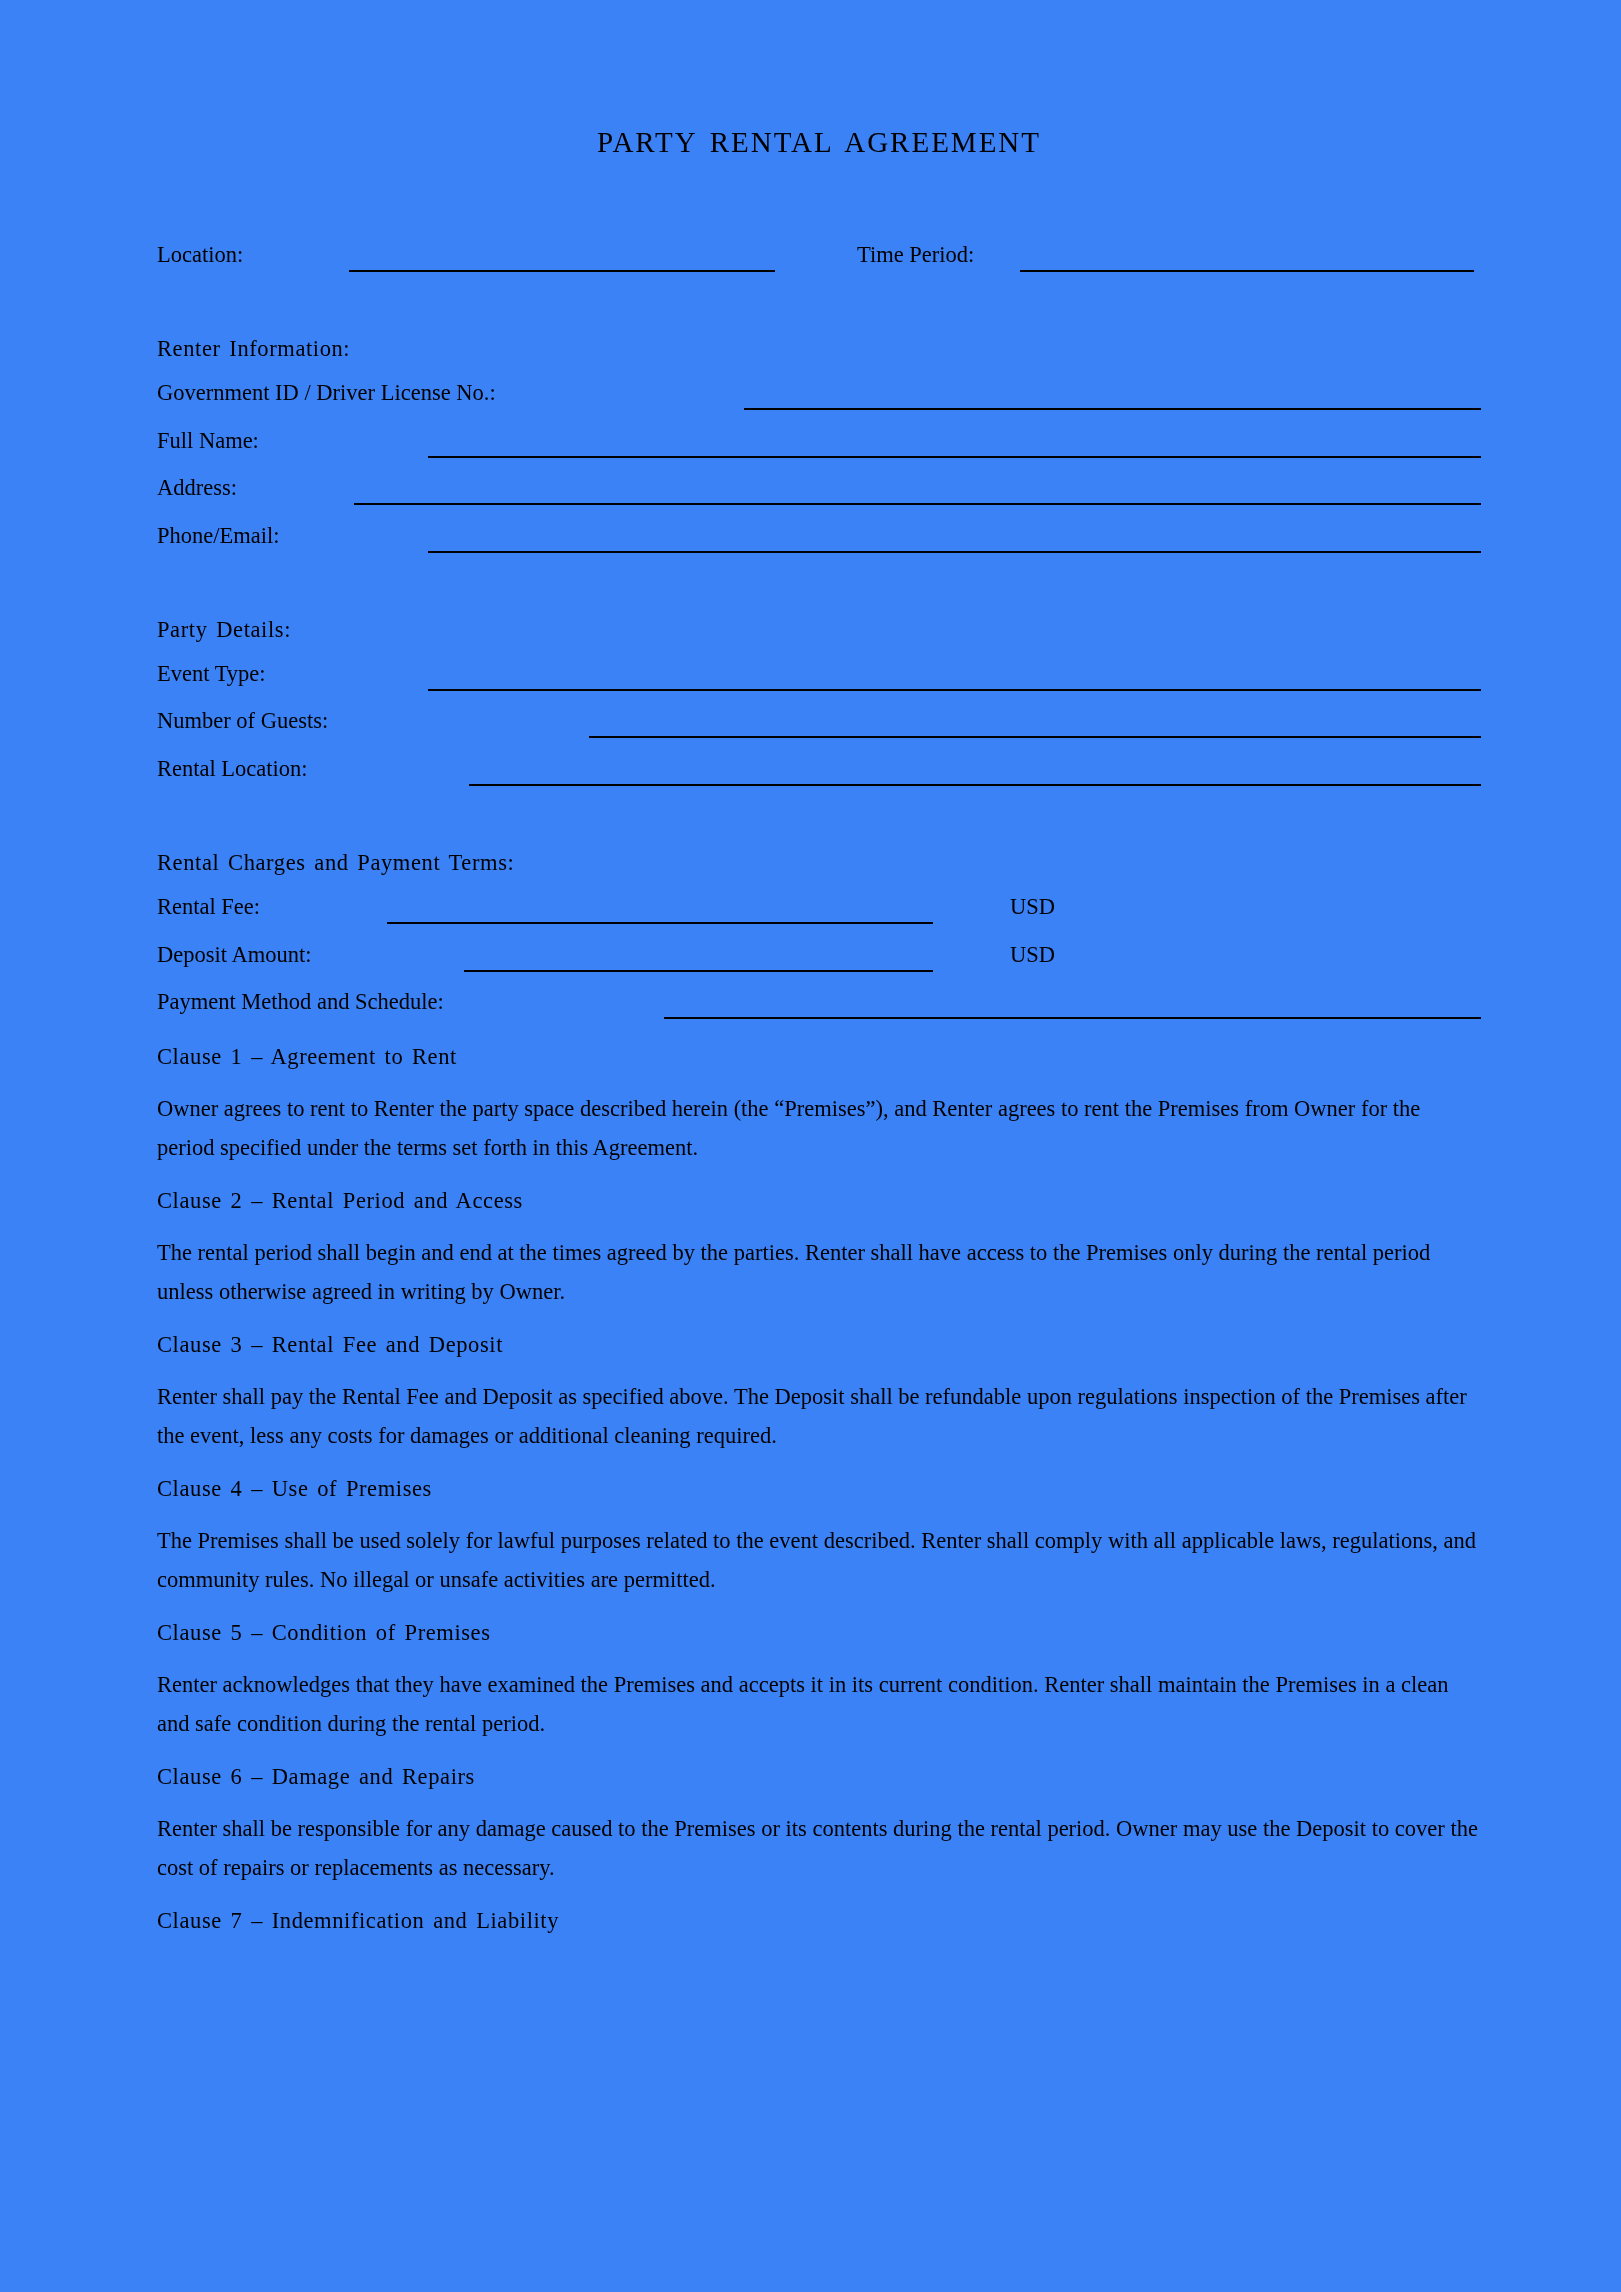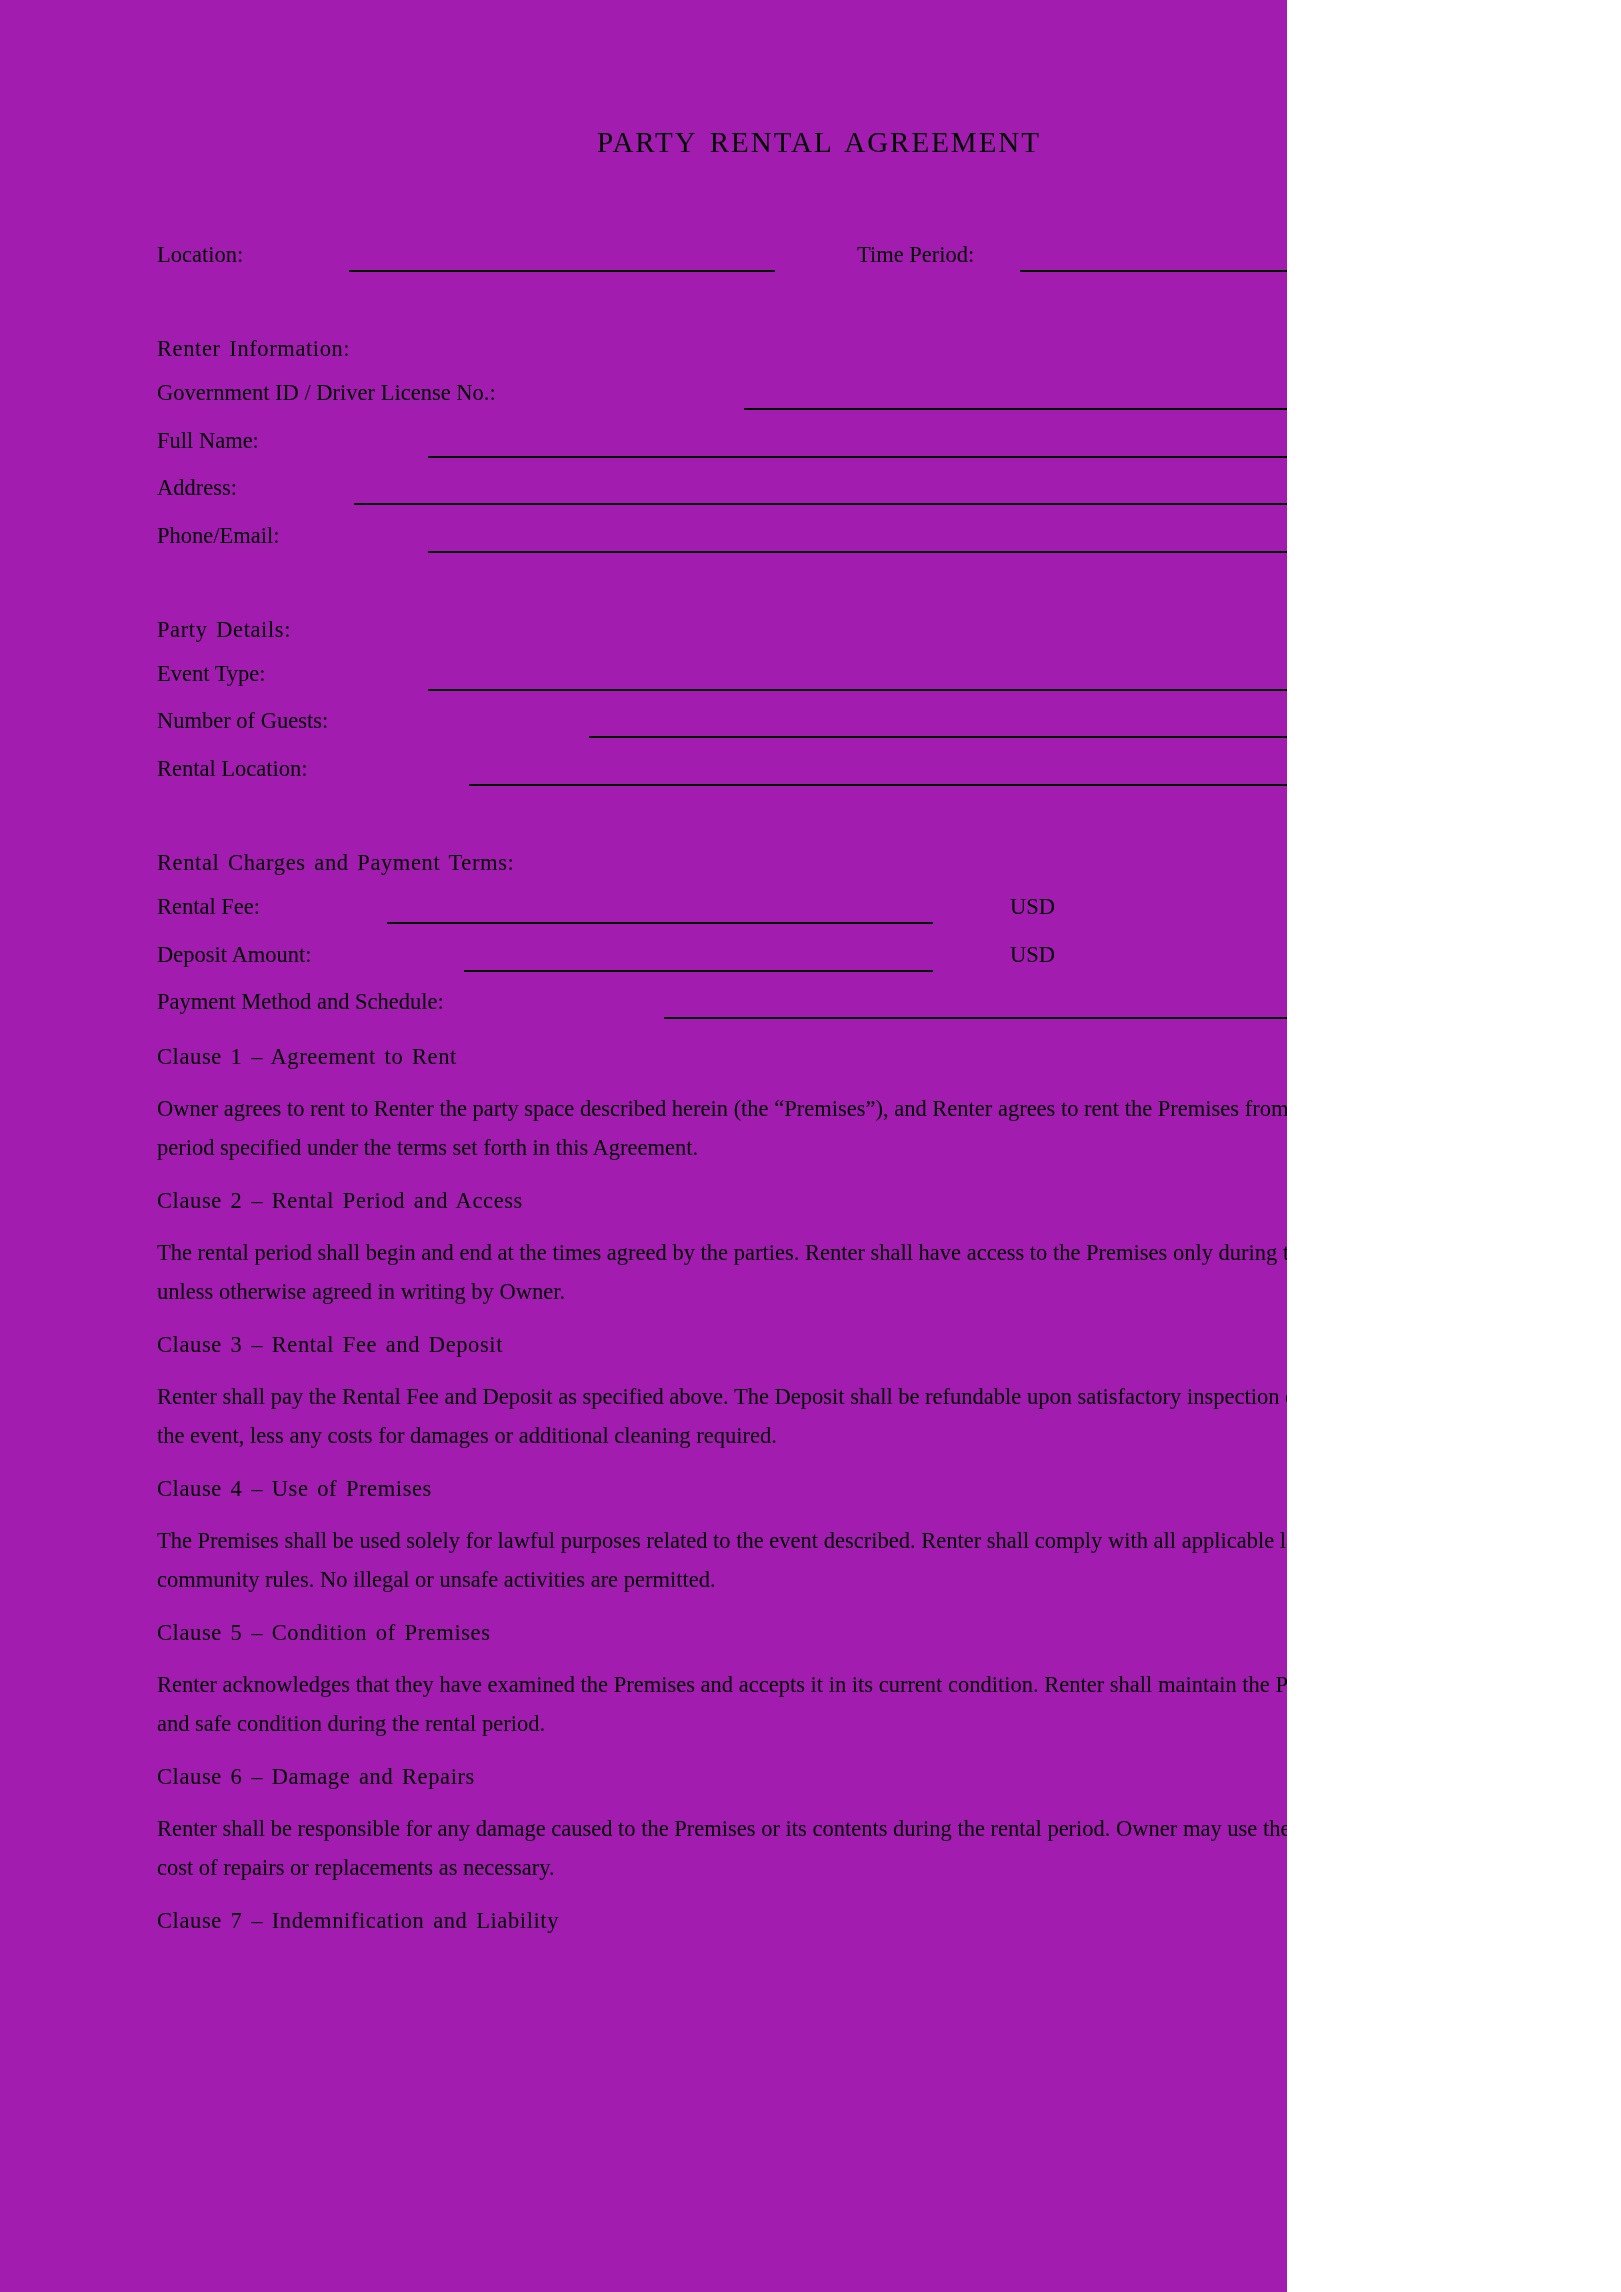--- a/index.html
+++ b/index.html
@@ -3,23 +3,23 @@
 <meta charset="utf-8">
 <style>
   * { margin:0; padding:0; box-sizing:border-box; }
   html,body { background:#ffffff; }
   body {
     font-family: "Liberation Serif", "DejaVu Serif", serif;
     color:#000000;
   }
   .page {
     position:relative;
-    width:1287px;
+    width:1621px;
     height:2293px;
-    background:#a21caf;
+    background:#3b82f6;
     overflow:hidden;
   }
   .content {
     position:absolute;
     left:157px;
     top:0;
     width:1324px;
   }
   .title {
     margin-top:125px;
@@ -194,21 +194,21 @@
         <p class="clause-body">Owner agrees to rent to Renter the party space described herein (the “Premises”), and Renter agrees to rent the Premises from Owner for the period specified under the terms set forth in this Agreement.</p>
       </div>
 
       <div class="clause">
         <div class="clause-heading">Clause 2 – Rental Period and Access</div>
         <p class="clause-body">The rental period shall begin and end at the times agreed by the parties. Renter shall have access to the Premises only during the rental period unless otherwise agreed in writing by Owner.</p>
       </div>
 
       <div class="clause">
         <div class="clause-heading">Clause 3 – Rental Fee and Deposit</div>
-        <p class="clause-body">Renter shall pay the Rental Fee and Deposit as specified above. The Deposit shall be refundable upon satisfactory inspection of the Charges after the event, less any costs for damages or additional cleaning required.</p>
+        <p class="clause-body">Renter shall pay the Rental Fee and Deposit as specified above. The Deposit shall be refundable upon regulations inspection of the Premises after the event, less any costs for damages or additional cleaning required.</p>
       </div>
 
       <div class="clause">
         <div class="clause-heading">Clause 4 – Use of Premises</div>
         <p class="clause-body">The Premises shall be used solely for lawful purposes related to the event described. Renter shall comply with all applicable laws, regulations, and community rules. No illegal or unsafe activities are permitted.</p>
       </div>
 
       <div class="clause">
         <div class="clause-heading">Clause 5 – Condition of Premises</div>
         <p class="clause-body">Renter acknowledges that they have examined the Premises and accepts it in its current condition. Renter shall maintain the Premises in a clean and safe condition during the rental period.</p>

